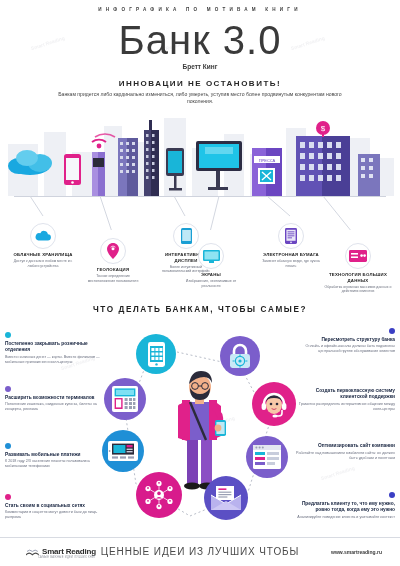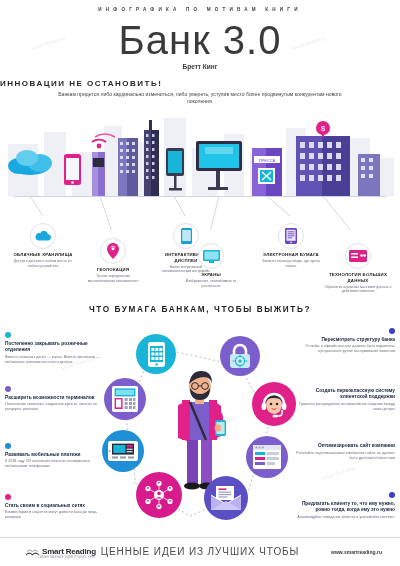--- a/index.html
+++ b/index.html
@@ -25,21 +25,21 @@
     color: #3a3a3a; letter-spacing: 1px; line-height: 44px;
     font-family: "Liberation Sans", sans-serif;
   }
   .author {
     position: absolute; top: 63px; left: 0; width: 400px;
     text-align: center; font-size: 6.5px; font-weight: 700; color: #3a3a3a;
   }
 
   
   .sec1-head {
-    position: absolute; top: 79px; left: 0; width: 400px; text-align: left;
+    position: absolute; top: 79px; left: 0; width: 400px; text-align: center;
     font-size: 8px; font-weight: 700; letter-spacing: 1.5px; color: #262626;
   }
   .sec1-sub {
     position: absolute; top: 91px; left: 52px; width: 296px; text-align: center;
     font-size: 5.1px; line-height: 7.4px; color: #444;
   }
 
   
   .skyline { position: absolute; top: 108px; left: 0; width: 400px; height: 88px; }
   .groundline {
@@ -361,21 +361,21 @@
             <rect x="2" y="6.4" width="7" height="1.6"></rect>
             <circle cx="12.6" cy="5.6" r="1.3"></circle>
             <circle cx="15.6" cy="5.6" r="1.3"></circle>
           </g>
       </svg>
     </div>
     <div class="node-title">ТЕХНОЛОГИЯ БОЛЬШИХ ДАННЫХ</div>
     <div class="node-desc">Обработка огромных массивов данных о действиях клиентов</div>
   </div>
 
-  <div class="sec2-head">ЧТО БУМАГА БАНКАМ, ЧТОБЫ ВЫЖИТЬ?</div>
+  <div class="sec2-head">ЧТО ДЕЛАТЬ БАНКАМ, ЧТОБЫ САМЫЕ?</div>
 
   <div class="side-item side-left" style="top:332px;">
     <span class="dot" style="background:#19b5d8;"></span>
     <div class="si-title">Постепенно закрывать розничные отделения</div>
     <div class="si-desc">Вместо наличных денег — карты. Вместо филиалов — мобильные приложения и колл-центры</div>
   </div>
   <div class="side-item side-left" style="top:386px;">
     <span class="dot" style="background:#7b5ecb;"></span>
     <div class="si-title">Расширить возможности терминалов</div>
     <div class="si-desc">Пополнение кошелька, скидочные купоны, билеты на концерты, реклама</div>

